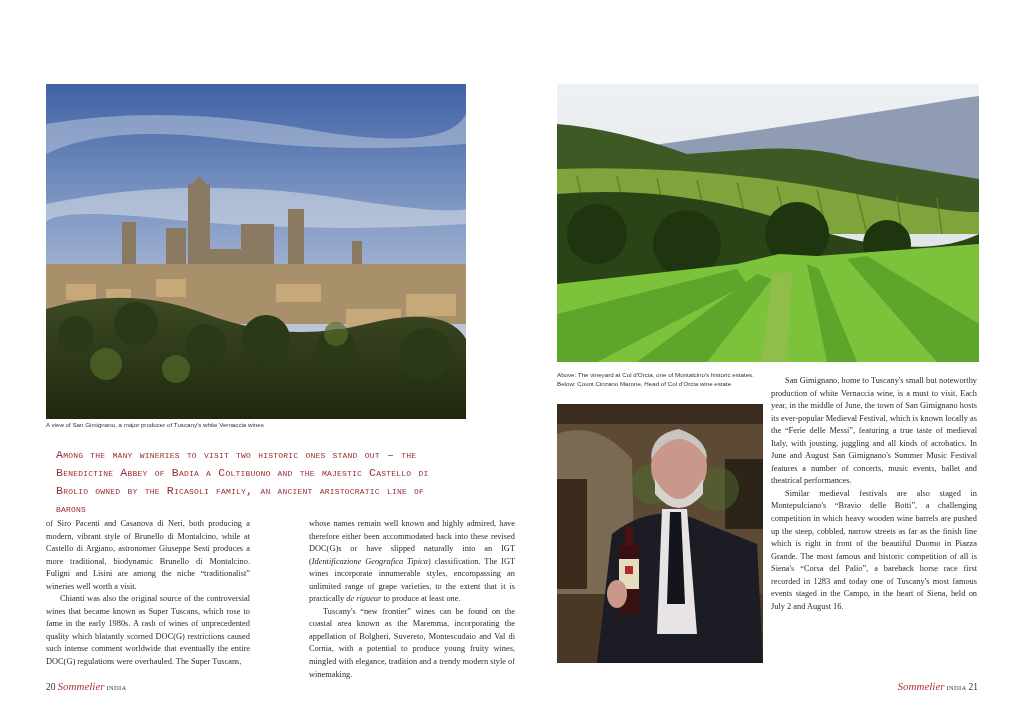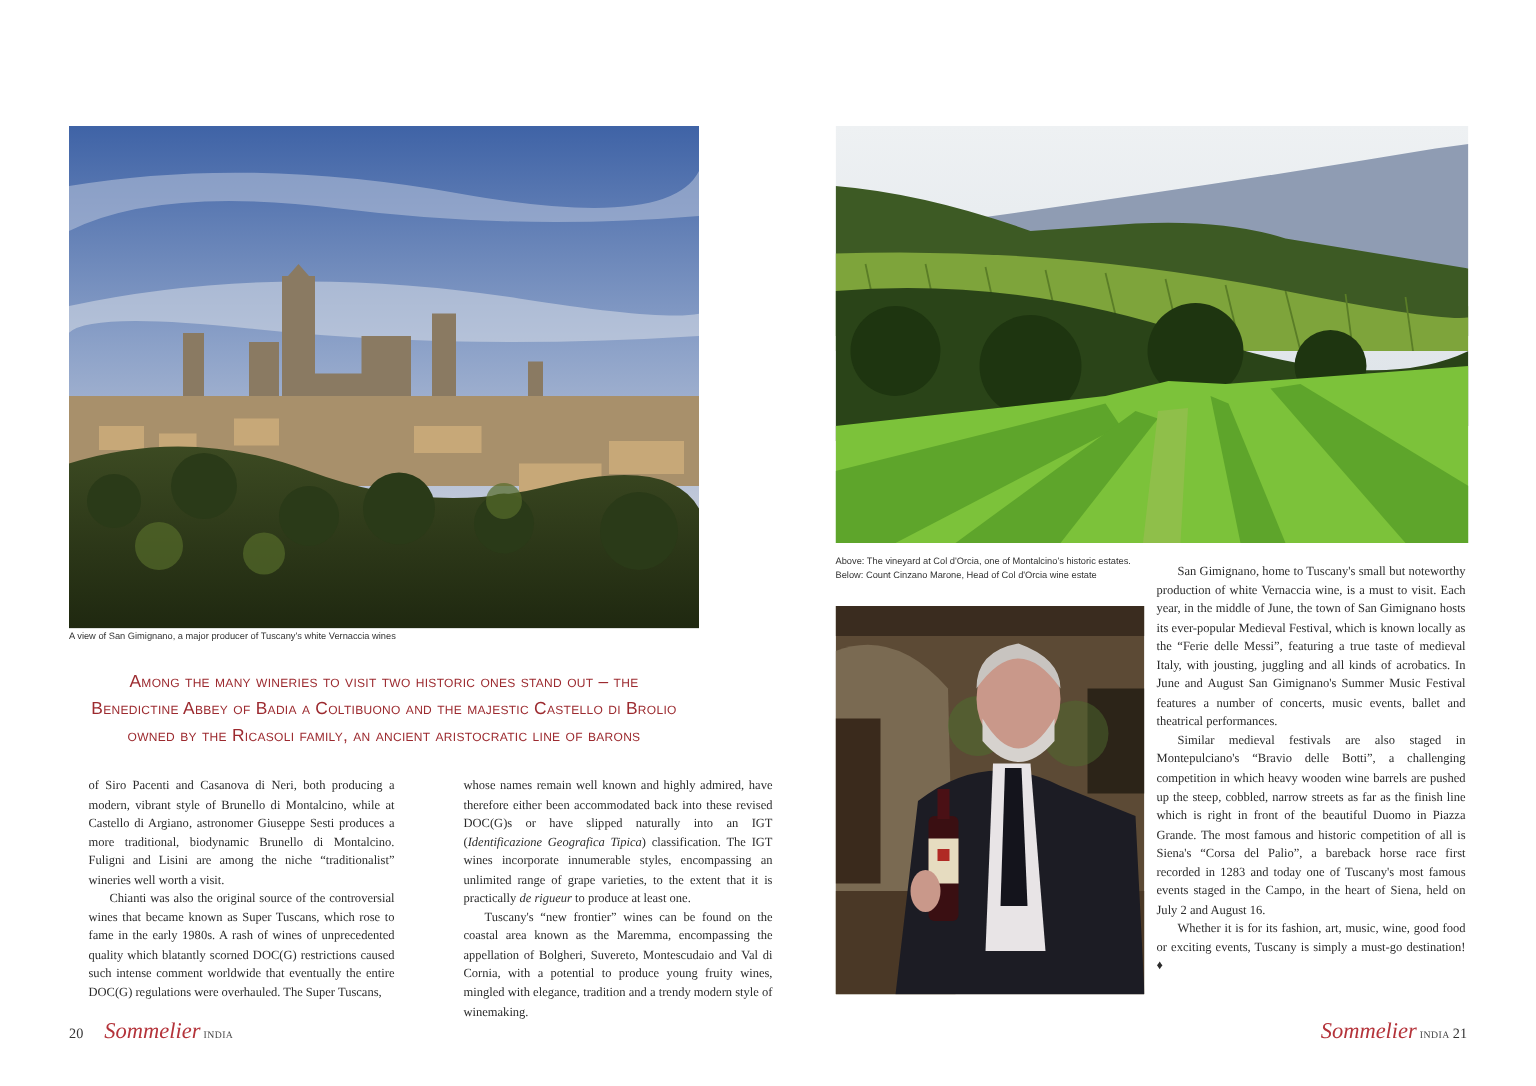--- a/index.html
+++ b/index.html
@@ -8,35 +8,35 @@
     font-family: "DejaVu Serif", "Liberation Serif", serif; color: #2a2a2a;
   }
   .abs { position: absolute; }
   .photo { overflow: hidden; }
   .photo svg { display: block; width: 100%; height: 100%; }
   .caption {
     font-family: "Liberation Sans", "DejaVu Sans", sans-serif;
     font-size: 6.2px; line-height: 8.6px; color: #333;
   }
   .pull {
-    font-family: Liberation Sans, sans-serif;
-    font-variant: small-caps; color: #9c2a2f; text-align: center;
+    font-family: Liberation Mono, monospace;
+    font-variant: small-caps; color: #9c2a2f; 
     font-size: 11.6px; line-height: 18px; letter-spacing: 0.2px;
   }
   .col {
     font-family: "Liberation Serif", "DejaVu Serif", serif;
     font-size: 8.35px; line-height: 12.55px; text-align: justify; color: #2b2b2b;
   }
   .col p { margin: 0; }
   .col p.ind { text-indent: 14px; }
   .folio {
     font-family: "Liberation Serif", "DejaVu Serif", serif; font-size: 9.5px; color: #333;
     display: flex; align-items: baseline; gap: 2px;
   }
-  .brand { font-style: italic; color: #b4333a; font-size: 15px; margin-left: 12px; }
+  .brand { font-style: italic; color: #b4333a; font-size: 11px; }
   .edition { font-size: 6.5px; letter-spacing: 0.3px; color: #444; }
 </style>
 </head>
 <body>
 
 <div class="abs photo" style="left:46px;top:84px;width:420px;height:335px;">
   <svg viewBox="0 0 420 335" preserveAspectRatio="none">
     <defs>
       <linearGradient id="sky1" x1="0" y1="0" x2="0" y2="1">
         <stop offset="0" stop-color="#3f63a6"></stop>
@@ -86,28 +86,28 @@
       <circle cx="60" cy="280" r="16"></circle>
         <circle cx="130" cy="285" r="14"></circle>
         <circle cx="290" cy="250" r="12"></circle>
     </g>
   </svg>
 </div>
 <div class="abs caption" style="left:46px;top:421px;width:420px;">A view of San Gimignano, a major producer of Tuscany's white Vernaccia wines</div>
 
 <div class="abs pull" style="left:56px;top:446px;width:400px;">Among the many wineries to visit two historic ones stand out – the Benedictine Abbey of Badia a Coltibuono and the majestic Castello di Brolio owned by the Ricasoli family, an ancient aristocratic line of barons</div>
 
-<div class="abs col" style="left:46px;top:518px;width:204px;margin-left:13px;">
+<div class="abs col" style="left:46px;top:518px;width:204px;">
   <p>of Siro Pacenti and Casanova di Neri, both producing a modern, vibrant style of Brunello di Montalcino, while at Castello di Argiano, astronomer Giuseppe Sesti produces a more traditional, biodynamic Brunello di Montalcino. Fuligni and Lisini are among the niche “traditionalist” wineries well worth a visit.</p>
   <p class="ind">Chianti was also the original source of the controversial wines that became known as Super Tuscans, which rose to fame in the early 1980s. A rash of wines of unprecedented quality which blatantly scorned DOC(G) restrictions caused such intense comment worldwide that eventually the entire DOC(G) regulations were overhauled. The Super Tuscans,</p>
 </div>
 
 <div class="abs col" style="left:261px;top:518px;width:206px;margin-left:48px;">
   <p><span>whose names remain well known and highly admired, have therefore either been accommodated back into these revised DOC(G)s or have slipped naturally into an IGT (</span><i>Identificazione Geografica Tipica</i><span>) classification. The IGT wines incorporate innumerable styles, encompassing an unlimited range of grape varieties, to the extent that it is practically </span><i>de rigueur</i><span> to produce at least one.</span></p>
-  <p class="ind">Tuscany's “new frontier” wines can be found on the coastal area known as the Maremma, encompassing the appellation of Bolgheri, Suvereto, Montescudaio and Val di Cornia, with a potential to produce young fruity wines, mingled with elegance, tradition and a trendy modern style of winemaking.</p>
+  <p class="ind">Tuscany's “new frontier” wines can be found on the coastal area known as the Maremma, incorporating the appellation of Bolgheri, Suvereto, Montescudaio and Val di Cornia, with a potential to produce young fruity wines, mingled with elegance, tradition and a trendy modern style of winemaking.</p>
 </div>
 
 <div class="abs folio" style="left:46px;top:680px;">
   <span>20</span>
   <span class="brand">Sommelier</span>
   <span class="edition">INDIA</span>
 </div>
 
 <div class="abs photo" style="left:557px;top:84px;width:422px;height:278px;">
   <svg viewBox="0 0 422 278" preserveAspectRatio="none">
@@ -173,20 +173,19 @@
     <rect x="68" y="122" width="8" height="20" fill="#4a1015"></rect>
     <rect x="62" y="155" width="20" height="30" fill="#e6dcc0"></rect>
     <rect x="68" y="162" width="8" height="8" fill="#b02a24"></rect>
     <ellipse cx="60" cy="190" rx="10" ry="14" fill="#c9988a"></ellipse>
   </svg>
 </div>
 
 <div class="abs col" style="left:771px;top:375px;width:206px;">
   <p class="ind">San Gimignano, home to Tuscany's small but noteworthy production of white Vernaccia wine, is a must to visit. Each year, in the middle of June, the town of San Gimignano hosts its ever-popular Medieval Festival, which is known locally as the “Ferie delle Messi”, featuring a true taste of medieval Italy, with jousting, juggling and all kinds of acrobatics. In June and August San Gimignano's Summer Music Festival features a number of concerts, music events, ballet and theatrical performances.</p>
   <p class="ind">Similar medieval festivals are also staged in Montepulciano's “Bravio delle Botti”, a challenging competition in which heavy wooden wine barrels are pushed up the steep, cobbled, narrow streets as far as the finish line which is right in front of the beautiful Duomo in Piazza Grande. The most famous and historic competition of all is Siena's “Corsa del Palio”, a bareback horse race first recorded in 1283 and today one of Tuscany's most famous events staged in the Campo, in the heart of Siena, held on July 2 and August 16.</p>
-  <p class="ind">Whether it is for its fashion, art, music, wine, good food or exciting events, Tuscany is simply a must-go destination! ♦</p>
 </div>
 
 <div class="abs folio" style="right:46px;top:680px;">
   <span class="brand">Sommelier</span>
   <span class="edition">INDIA</span>
   <span>21</span>
 </div>
 
 </body></html>

